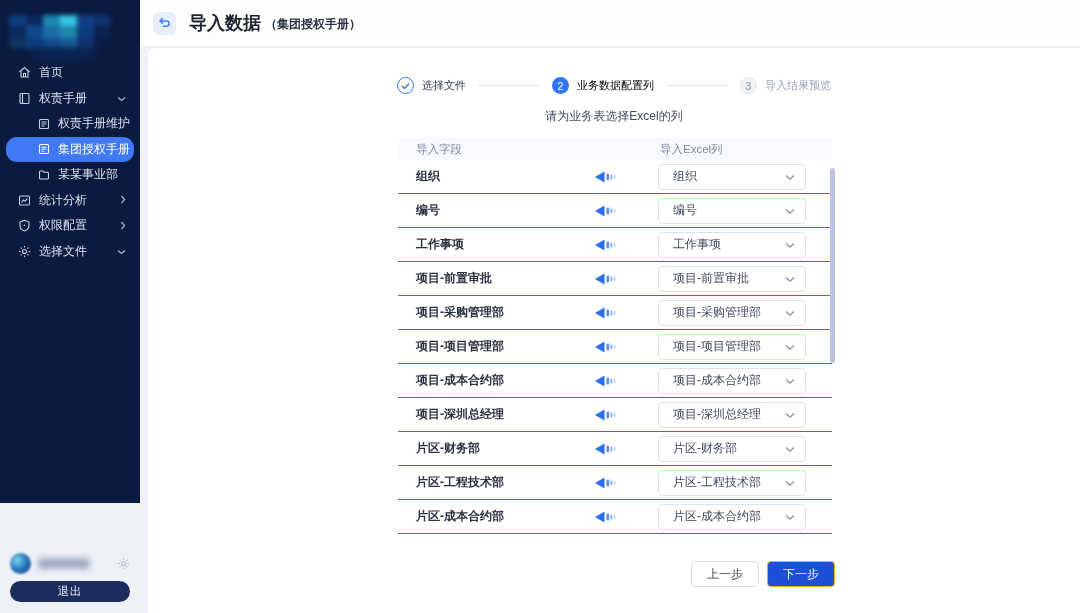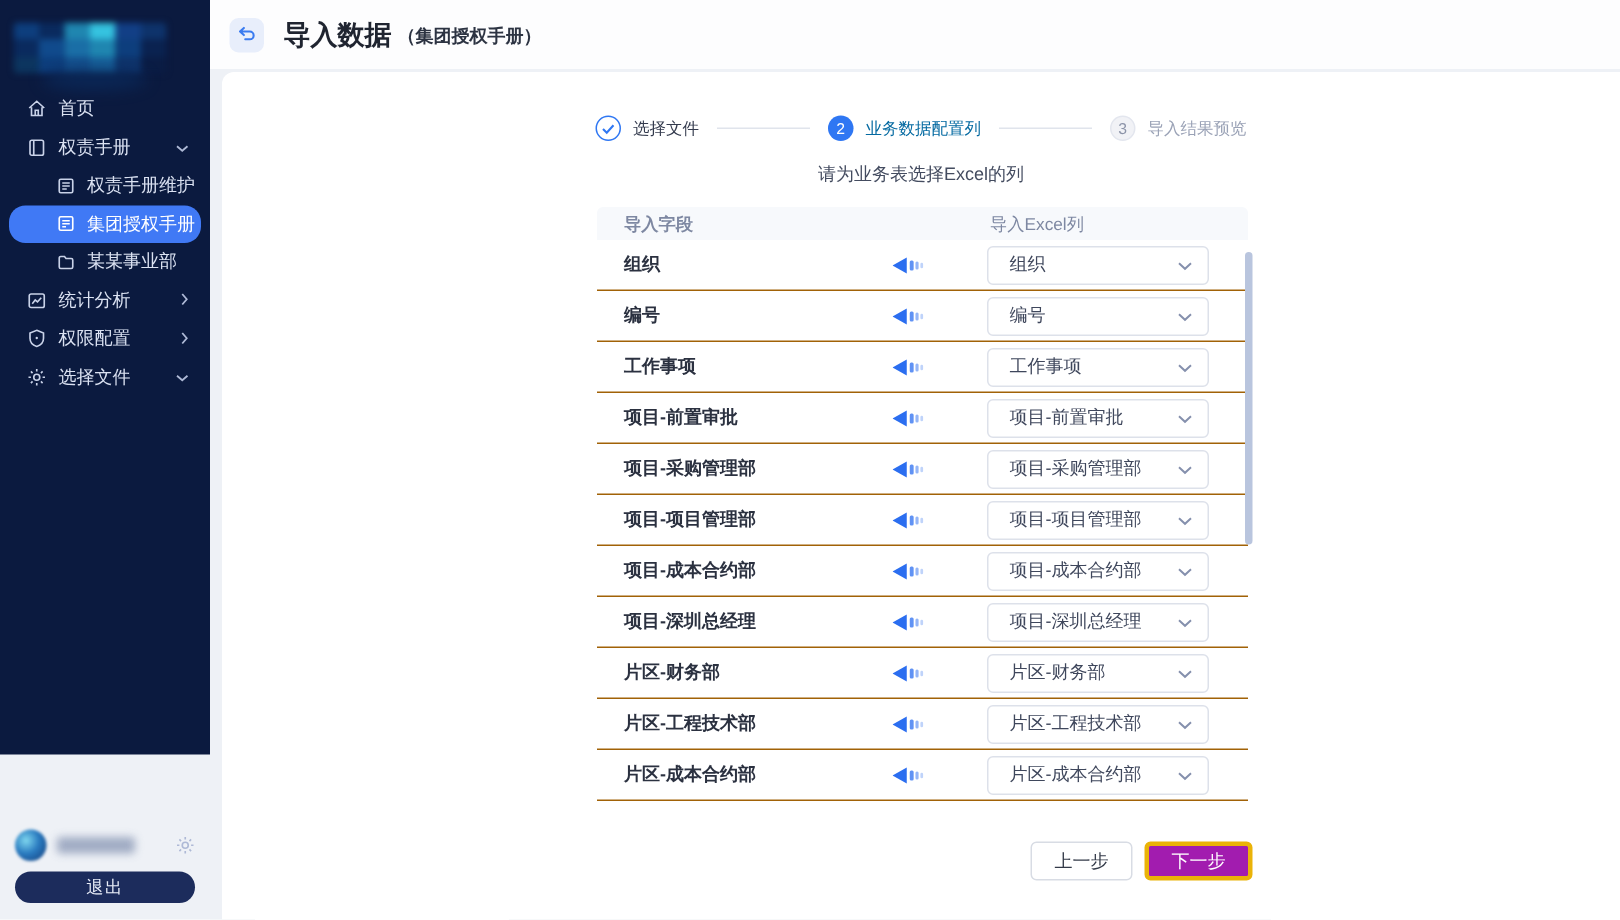--- a/index.html
+++ b/index.html
@@ -54,49 +54,49 @@
   
   .stepper { display:flex; align-items:center; justify-content:center; padding-top:29px; }
   .step { display:flex; align-items:center; }
   .step-circle { width:17px; height:17px; border-radius:50%; display:flex;
     align-items:center; justify-content:center; font-size:10.5px; flex-shrink:0; }
   .step-circle.done { border:1.5px solid #2f77f3; background:#fff; }
   .step-circle.active { background:#2f77f3; color:#fff; }
   .step-circle.pending { background:#f1f2f6; color:#8b93a8; border:1px solid #e3e6ee; }
   .step-label { font-size:11px; margin-left:8px; }
   .step-label.done { color:#333a4d; }
-  .step-label.active { color:#0369a1; }
+  .step-label.active { color:#000000; }
   .step-label.pending { color:#9aa2b6; }
   .step-line { width:62px; height:1px; background:#e0e4ec; margin:0 12px; }
 
   .hint { text-align:center; font-size:12px; color:#444c60; margin-top:14px; }
 
   
   .map-table { position:absolute; left:250px; top:90px; width:434px; }
   .t-head { height:22px; background:#f7f9fc; border-radius:4px 4px 0 0;
     display:flex; align-items:center; font-size:11.5px; color:#7e88a2; }
-  .t-head .c1 { padding-left:18px; width:262px;font-weight:bold; }
+  .t-head .c1 { padding-left:18px; width:262px; }
   .t-row { height:34px; display:flex; align-items:center; border-bottom:1px solid #a16207;
     background:#fff; font-size:12px; }
   .t-row .field { width:160px; padding-left:18px; font-weight:600; color:#2b3140; }
   .t-row .map-ic { width:100px; display:flex; justify-content:center; }
   .sel { width:148px; height:26px; border:1px solid #dde1ea; border-radius:4px;
     display:flex; align-items:center; padding:0 10px 0 14px; color:#3f475c;
     cursor:pointer; background:#fff; }
   .sel .sel-val { flex:1; font-size:12px; white-space:nowrap; overflow:hidden; }
   .scroll-thumb { position:absolute; right:-3px; top:30px; width:5px; height:195px;
     background:#b9c5de; border-radius:3px; cursor:grab; }
 
   
   .footer-btns { position:absolute; left:250px; top:513px; width:437px;
     display:flex; justify-content:flex-end; gap:8px; }
   .btn { height:26px; padding:0 15px; border-radius:4px; font-size:12px;
     display:flex; align-items:center; justify-content:center; cursor:pointer; }
   .btn.ghost { background:#fff; border:1px solid #d8dce4; color:#333a48; }
-  .btn.primary { background:#a21caf; color:#fff; border:3px solid #eab308; }
+  .btn.primary { background:#1d4ed8; color:#fff; border:1px solid #eab308; }
 </style>
 </head>
 <body>
 
 <aside class="sidebar">
   <div class="logo">
     <div style="background:#0d3e7d"></div>
       <div style="background:#0a2a5e"></div>
       <div style="background:#1f86b0"></div>
       <div style="background:#35c3e0"></div>

